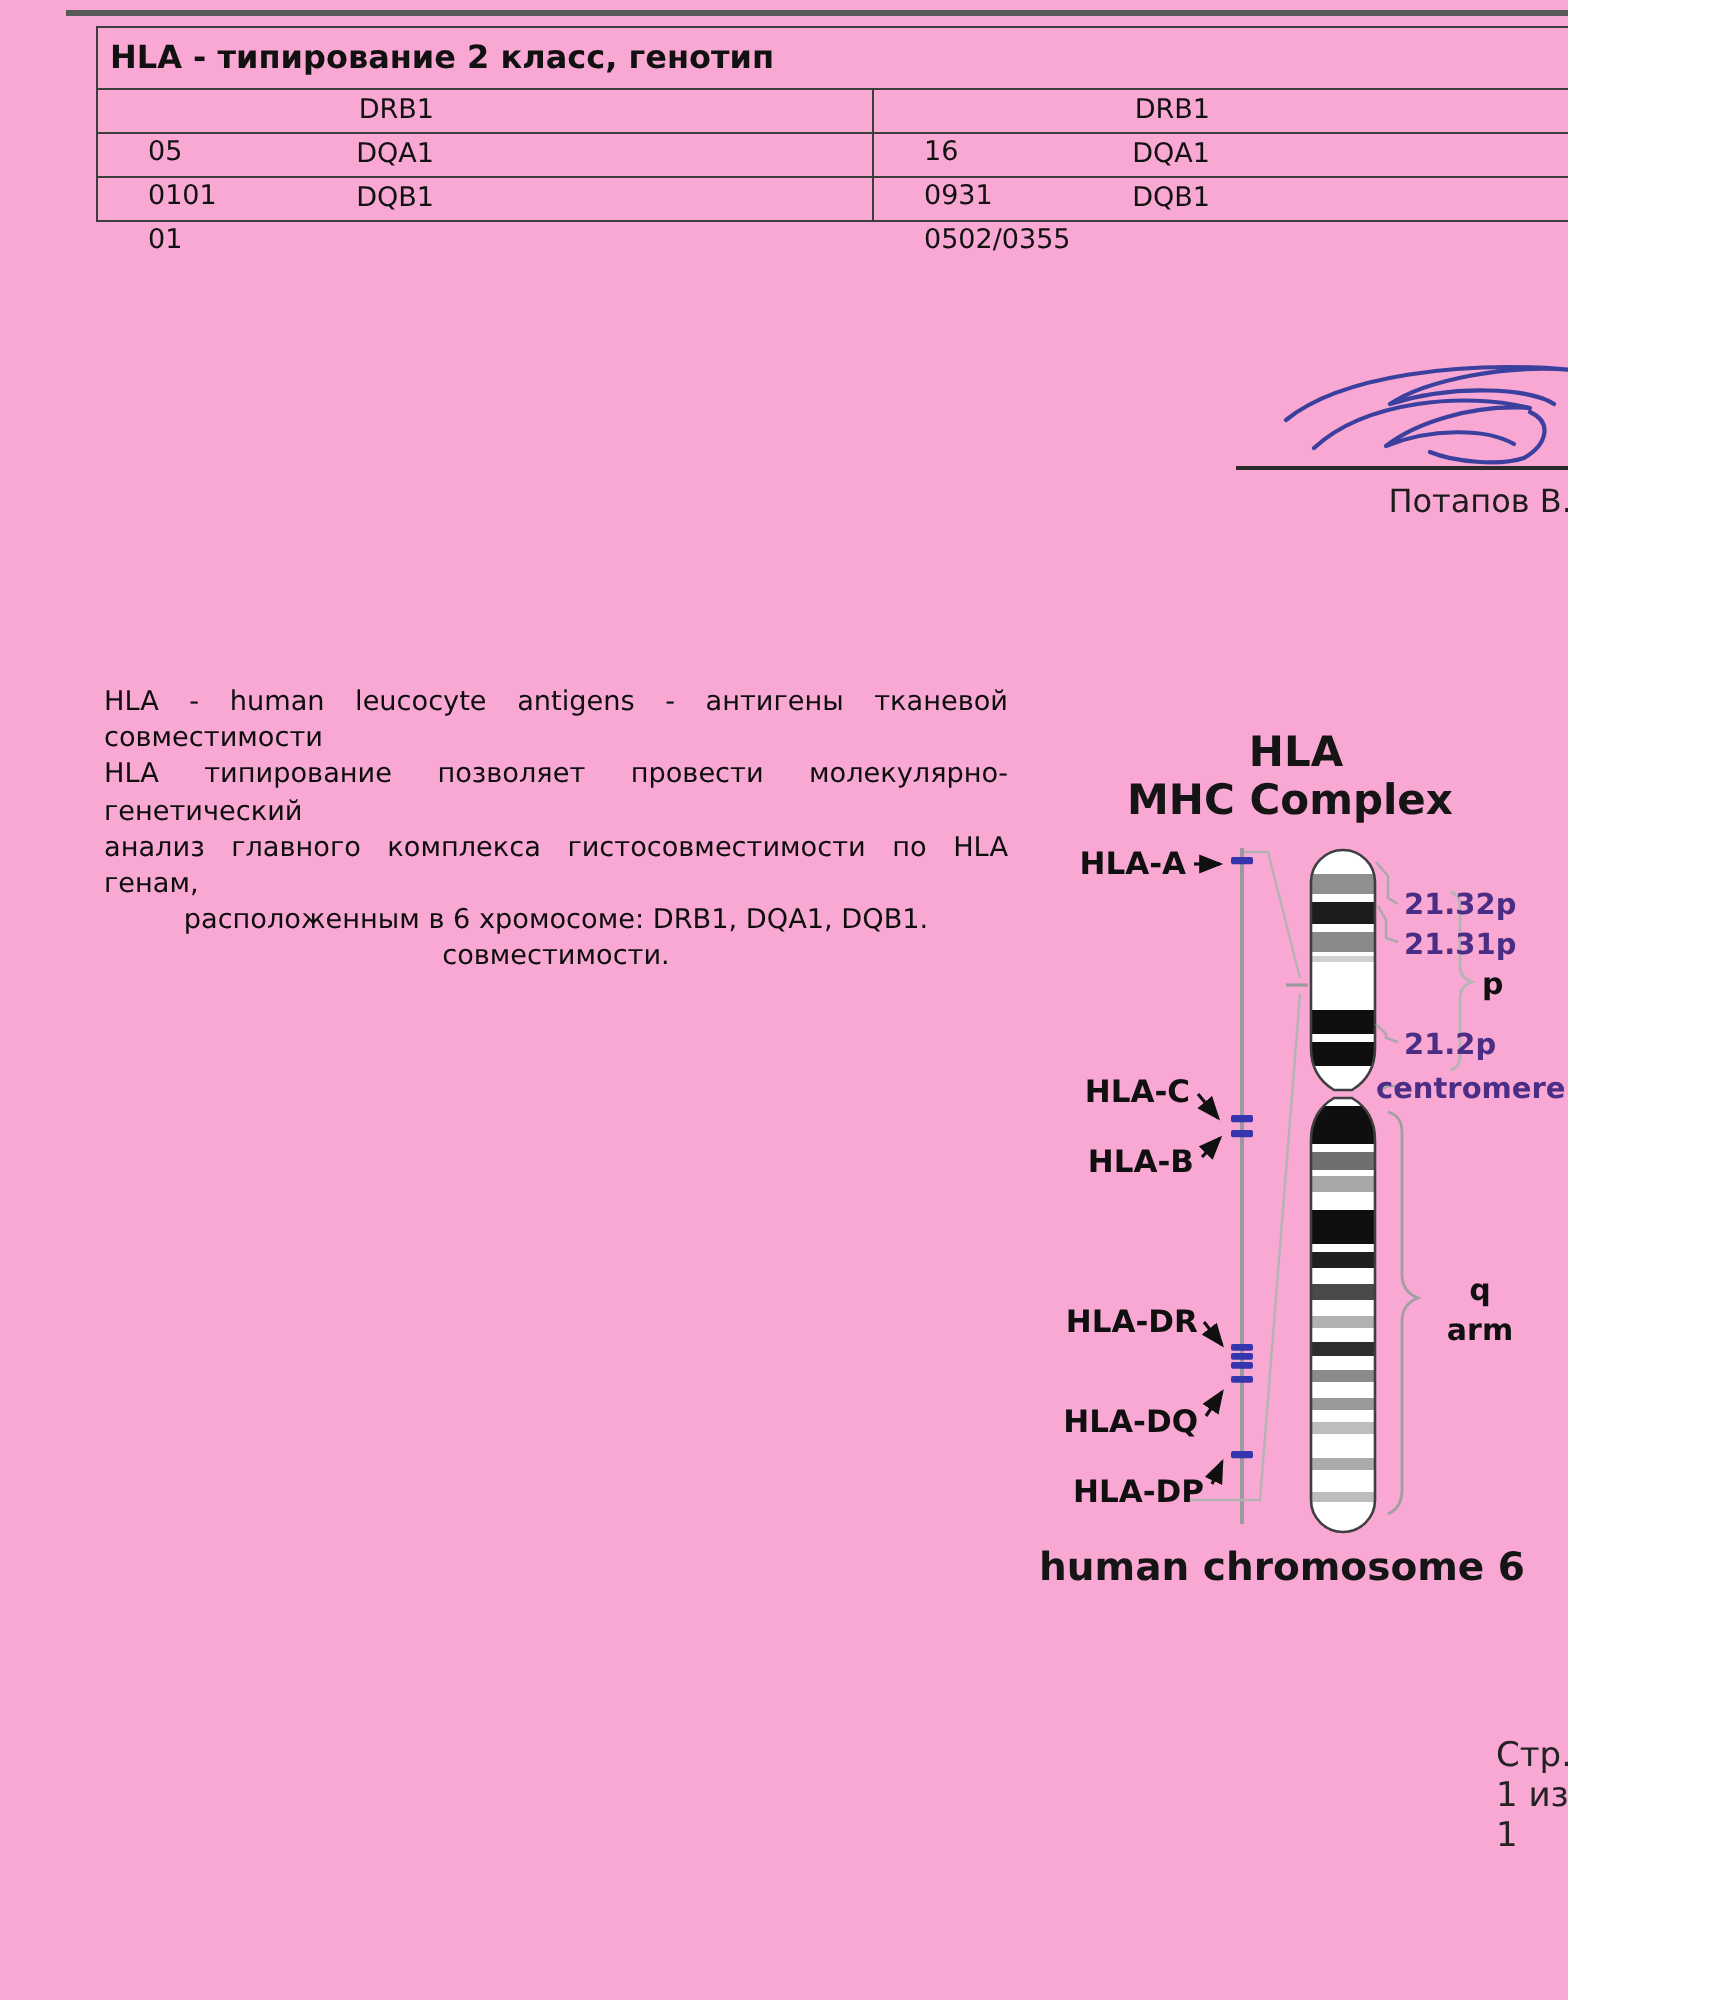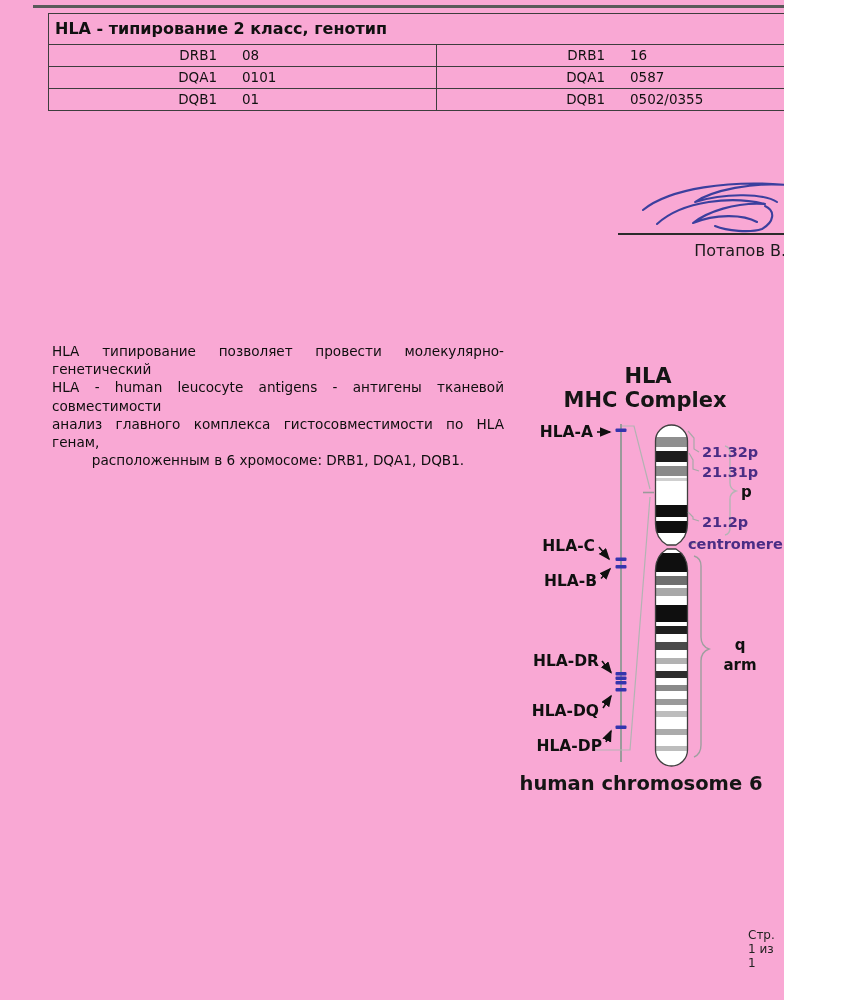--- a/index.html
+++ b/index.html
@@ -7,21 +7,21 @@
     position:relative;width:784px;height:1000px;background:#f9a8d4;overflow:hidden;
     font-family:"DejaVu Sans","Liberation Sans",sans-serif;color:#111;
   }
   .top-rule{position:absolute;left:33px;top:5px;width:794px;height:2.5px;background:#5a5a5a;}
 
   
   .geno-table{position:absolute;left:48px;top:13px;width:778px;border:1.6px solid #3d3d3d;box-sizing:border-box;}
   .gt-header{height:30px;line-height:30px;padding-left:6px;font-weight:bold;font-size:16px;border-bottom:1.6px solid #3d3d3d;}
   .gt-row{display:flex;height:21px;line-height:21px;border-bottom:1.6px solid #3d3d3d;font-size:13.5px;}
   .gt-row:last-child{border-bottom:none;}
-  .gt-half{display:flex;width:50%;box-sizing:border-box;}
+  .gt-half{display:flex;width:50%;box-sizing:border-box;flex-direction:column;}
   .gt-half.left{border-right:1.6px solid #3d3d3d;}
   .gt-label{display:inline-block;width:168px;text-align:right;}
   .gt-value{margin-left:25px;}
 
   
   .dates{position:absolute;left:55px;top:190px;font-size:13.5px;}
   .date-row{height:28px;line-height:18px;}
   .dlabel{display:inline-block;width:190px;}
   .dvalue{font-weight:bold;}
 
@@ -36,49 +36,49 @@
   .lline{text-align:center;}
 
   
   .diagram{position:absolute;left:520px;top:355px;}
   .diag-title{font-weight:bold;font-size:21px;fill:#151515;}
   .gl{font-weight:bold;font-size:15.5px;fill:#101010;}
   .pl{font-weight:bold;font-size:14.5px;}
   .bl{font-weight:bold;font-size:15px;fill:#101010;}
   .caption{font-weight:bold;font-size:19.5px;fill:#151515;}
 
-  .footer{position:absolute;left:748px;top:928px;font-size:12px;color:#222;}
+  .footer{position:absolute;left:748px;top:868px;font-size:17px;color:#222;}
 </style>
 </head>
 <body>
 
 <div class="page">
 
   <div class="top-rule"></div>
 
   <div class="geno-table">
     <div class="gt-header">HLA - типирование 2 класс, генотип</div>
     <div class="gt-row">
       <div class="gt-half left">
         <span class="gt-label">DRB1</span>
-        <span class="gt-value">08</span>
+        <span class="gt-value">05</span>
       </div>
       <div class="gt-half">
         <span class="gt-label">DRB1</span>
         <span class="gt-value">16</span>
       </div>
     </div>
     <div class="gt-row">
       <div class="gt-half left">
         <span class="gt-label">DQA1</span>
         <span class="gt-value">0101</span>
       </div>
       <div class="gt-half">
         <span class="gt-label">DQA1</span>
-        <span class="gt-value">0587</span>
+        <span class="gt-value">0931</span>
       </div>
     </div>
     <div class="gt-row">
       <div class="gt-half left">
         <span class="gt-label">DQB1</span>
         <span class="gt-value">01</span>
       </div>
       <div class="gt-half">
         <span class="gt-label">DQB1</span>
         <span class="gt-value">0502/0355</span>
@@ -91,24 +91,25 @@
     <g fill="none" stroke="#3b3f9e" stroke-width="2.1" stroke-linecap="round" stroke-linejoin="round">
       <path d="M28,32 C55,10 115,2 172,7 C138,4 98,12 80,24 C112,14 150,16 162,24"></path>
       <path d="M42,46 C68,22 118,18 150,26 C120,24 92,34 78,45 C100,36 128,36 142,44"></path>
       <path d="M150,28 C161,33 159,44 147,51 C135,55 112,53 100,48"></path>
     </g>
   </svg>
   <div class="sig-line"></div>
   <div class="sig-name">Потапов В.А.</div>
 
   <div class="info">
+    <div class="jline">HLA - human leucocyte antigens - антигены тканевой совместимости</div>
     <div class="jline">HLA типирование позволяет провести молекулярно-генетический</div>
-    <div class="jline">HLA - human leucocyte antigens - антигены тканевой совместимости</div>
     <div class="jline">анализ главного комплекса гистосовместимости по HLA генам,</div>
     <div class="lline">расположенным в 6 хромосоме: DRB1, DQA1, DQB1.</div>
+    <div class="lline">совместимости.</div>
   </div>
 
   <svg class="diagram" width="312" height="450" viewBox="520 355 312 450">
     <defs>
       <marker id="arr" viewBox="0 0 8 8" markerWidth="8" markerHeight="8" refX="6.5" refY="3" orient="auto">
         <path d="M0,0 L7.5,3 L0,6 Z" fill="#101010"></path>
       </marker>
       <clipPath id="chromoClip">
         <path d="M655.5,441 a16,16 0 0 1 32,0 V524 C687.5,536 681,542 676,545 L667,545 C662,542 655.5,536 655.5,524 Z"></path>
         <path d="M667,549 L676,549 C681,552 687.5,558 687.5,570 V750 a16,16 0 0 1 -32,0 V570 C655.5,558 662,552 667,549 Z"></path>

